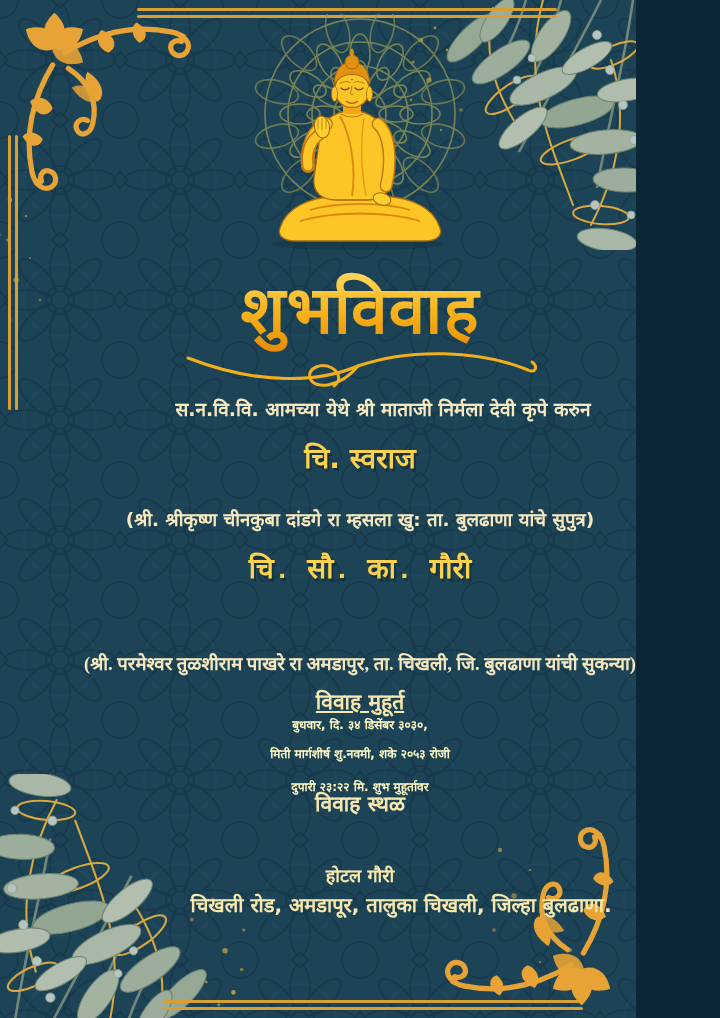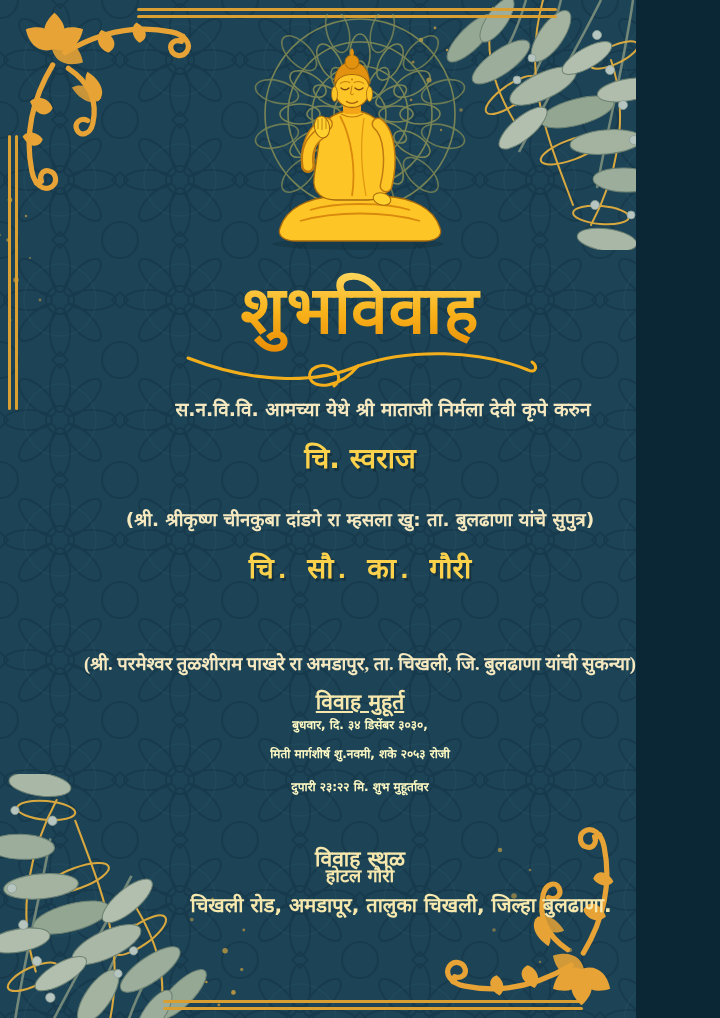--- a/index.html
+++ b/index.html
@@ -23,21 +23,21 @@
     text-shadow:2px 3px 0 rgba(16,38,50,.55);}
   .groom-name{top:438px;}
   .bride-name{top:548px;font-family:Liberation Mono, monospace;}
   .paren{font-size:18.5px;font-weight:bold;color:#f6e9c0;}
   .groom-paren{top:506px;text-align:center;}
   .bride-paren{top:650px;font-family:Liberation Serif, serif;}
   .mh{font-size:21px;font-weight:bold;color:#f7e8ad;}
   .muhurat-heading{top:687px;text-decoration:underline;}
   .mline{font-size:12px;font-weight:bold;color:#fef9c3;}
   .ml1{top:716px;}.ml2{top:745px;}.ml3{top:743px;margin-top:35px;}
-  .venue-heading{top:844px;}
+  .venue-heading{top:789px;}
   .venue-name{top:863px;font-size:18px;font-weight:bold;color:#f7e8ad;}
   .venue-address{top:891px;font-size:20px;font-weight:bold;color:#f7e8ad;padding-left:41px;}
   
   .rule{position:absolute;z-index:3;background:transparent;}
   .rule-h{height:10px;}
   .rule-h i,.rule-v i{position:absolute;background:#d99f33;border-radius:2px;display:block;}
   .rule-h i{height:3px;width:100%;}
   .rule-h i.b{top:7px;}
   .rule-v{width:10px;}
   .rule-v i{width:3px;height:100%;}

